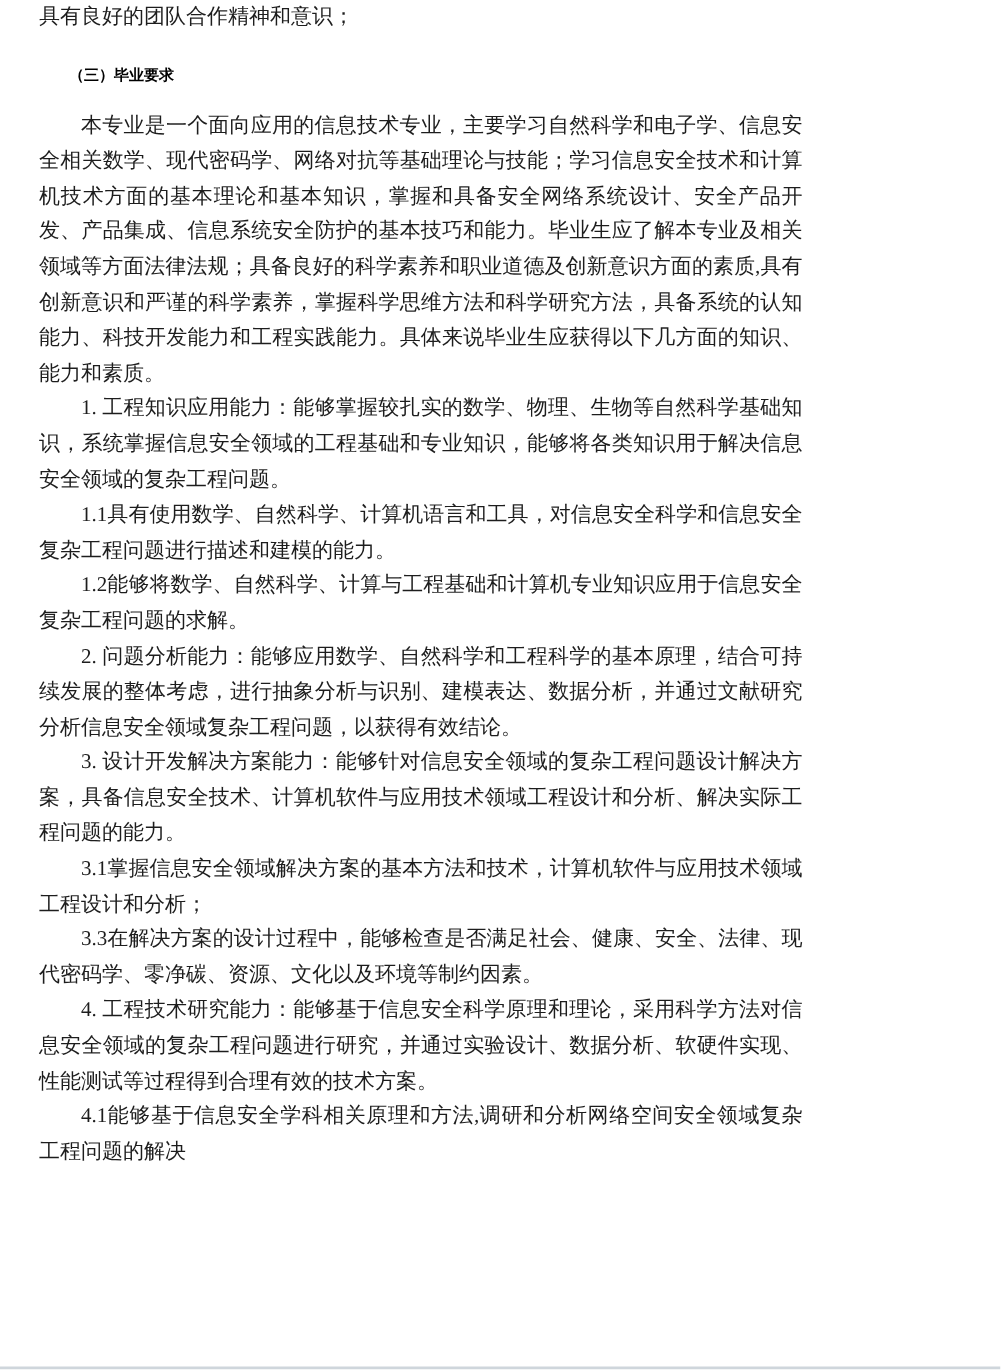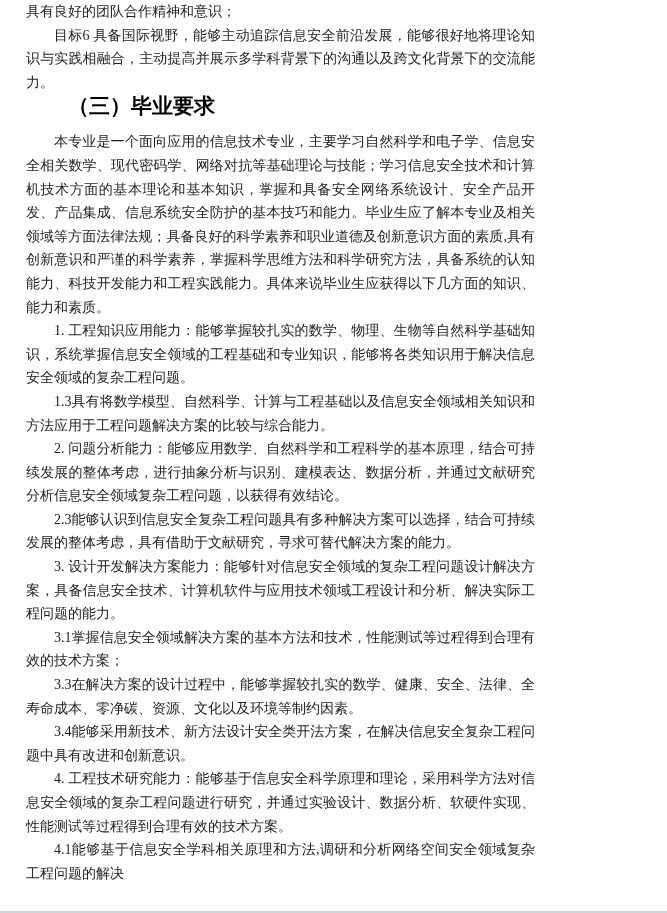--- a/index.html
+++ b/index.html
@@ -26,53 +26,51 @@
     text-justify: inter-ideograph;
   }
   .doc p {
     margin: 0;
     text-indent: 2em;
   }
   .doc p.noindent {
     text-indent: 0;
   }
   .doc h3.heading {
-    margin: 4px 0 12px 0;
+    margin: 17px 0 12px 0;
     text-indent: 2em;
-    font-family: Liberation Mono, monospace;
-    font-size: 21px;
+    font-family: Liberation Serif, serif;
+    font-size: 10px;
     font-weight: 700;
     color: #000000;
     line-height: 20px;
     text-align: left;
   }
   .bottom-edge {
     position: absolute;
     left: 0;
     bottom: 0;
     width: 667px;
     height: 2px;
     background: #cfd6dc;
   }
 </style>
 </head>
 <body>
 
 <div class="doc">
   <p class="noindent">具有良好的团队合作精神和意识；</p>
-  <p>目标6 具备国际视野，能够主动追踪信息安全前沿发展，能够很好地将理论知识与实践相融合，主动提高并展示多学科背景下的沟通以及跨文化背景下的交流能力。</p>
 
   <h3 class="heading">（三）毕业要求</h3>
 
   <p>本专业是一个面向应用的信息技术专业，主要学习自然科学和电子学、信息安全相关数学、现代密码学、网络对抗等基础理论与技能；学习信息安全技术和计算机技术方面的基本理论和基本知识，掌握和具备安全网络系统设计、安全产品开发、产品集成、信息系统安全防护的基本技巧和能力。毕业生应了解本专业及相关领域等方面法律法规；具备良好的科学素养和职业道德及创新意识方面的素质,具有创新意识和严谨的科学素养，掌握科学思维方法和科学研究方法，具备系统的认知能力、科技开发能力和工程实践能力。具体来说毕业生应获得以下几方面的知识、能力和素质。</p>
   <p>1. 工程知识应用能力：能够掌握较扎实的数学、物理、生物等自然科学基础知识，系统掌握信息安全领域的工程基础和专业知识，能够将各类知识用于解决信息安全领域的复杂工程问题。</p>
-  <p>1.3具有将数学模型、自然科学、计算与工程基础以及信息安全领域相关知识和方法应用于工程问题解决方案的比较与综合能力。</p>
+  <p>1.1具有使用数学、自然科学、计算机语言和工具，对信息安全科学和信息安全复杂工程问题进行描述和建模的能力。</p>
+  <p>1.2能够将数学、自然科学、计算与工程基础和计算机专业知识应用于信息安全复杂工程问题的求解。</p>
   <p>2. 问题分析能力：能够应用数学、自然科学和工程科学的基本原理，结合可持续发展的整体考虑，进行抽象分析与识别、建模表达、数据分析，并通过文献研究分析信息安全领域复杂工程问题，以获得有效结论。</p>
-  <p>2.3能够认识到信息安全复杂工程问题具有多种解决方案可以选择，结合可持续发展的整体考虑，具有借助于文献研究，寻求可替代解决方案的能力。</p>
   <p>3. 设计开发解决方案能力：能够针对信息安全领域的复杂工程问题设计解决方案，具备信息安全技术、计算机软件与应用技术领域工程设计和分析、解决实际工程问题的能力。</p>
-  <p>3.1掌握信息安全领域解决方案的基本方法和技术，性能测试等过程得到合理有效的技术方案；</p>
-  <p>3.3在解决方案的设计过程中，能够掌握较扎实的数学、健康、安全、法律、全寿命成本、零净碳、资源、文化以及环境等制约因素。</p>
-  <p>3.4能够采用新技术、新方法设计安全类开法方案，在解决信息安全复杂工程问题中具有改进和创新意识。</p>
+  <p>3.1掌握信息安全领域解决方案的基本方法和技术，计算机软件与应用技术领域工程设计和分析；</p>
+  <p>3.3在解决方案的设计过程中，能够检查是否满足社会、健康、安全、法律、现代密码学、零净碳、资源、文化以及环境等制约因素。</p>
   <p>4. 工程技术研究能力：能够基于信息安全科学原理和理论，采用科学方法对信息安全领域的复杂工程问题进行研究，并通过实验设计、数据分析、软硬件实现、性能测试等过程得到合理有效的技术方案。</p>
   <p>4.1能够基于信息安全学科相关原理和方法,调研和分析网络空间安全领域复杂工程问题的解决</p>
 </div>
 
 <div class="bottom-edge"></div>
 
 </body></html>

